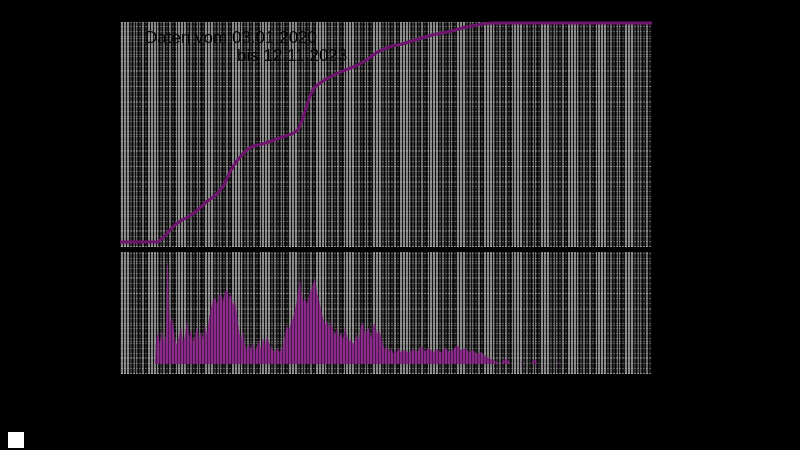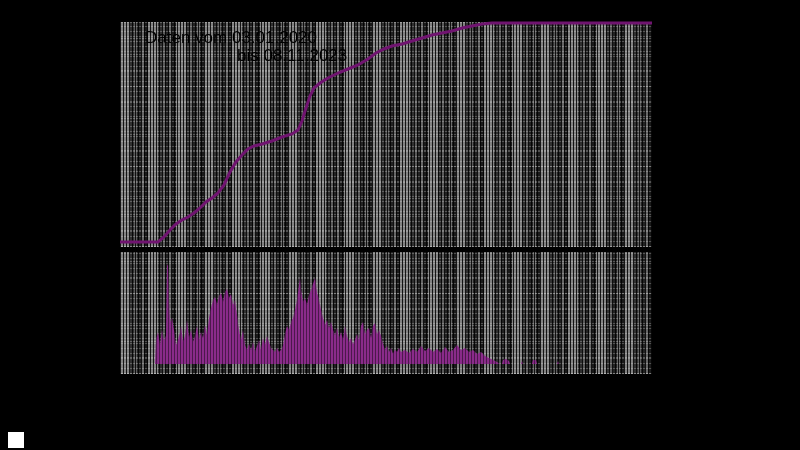--- a/index.html
+++ b/index.html
@@ -27,21 +27,21 @@
 </style>
 </head>
 <body>
 
 <div class="page">
   <div class="panel panel-top"></div>
   <div class="panel panel-bottom"></div>
 
   <div class="chart-title">
     <div class="t1">Daten vom 03.01.2020</div>
-    <div class="t2">bis 08.11.2023</div>
+    <div class="t2">bis 12.11.2023</div>
   </div>
 
   <svg class="overlay" width="800" height="450" viewBox="0 0 800 450">
     <defs>
       <pattern id="barstripes" width="3" height="4" patternUnits="userSpaceOnUse">
         <rect width="1" height="4" fill="#000000" opacity="0.45"></rect>
       </pattern>
     </defs>
   <polyline points="120,242 158,242 164,237 170,230 176,224 182,220 188,217 194,213 200,208 206,202 212,198 218,193 224,185 230,172 236,162 242,155 248,149 254,146 262,144 272,141 282,137 292,134 298,130 302,121 306,108 310,96 314,88 320,83 328,78 338,73 348,69 358,65 368,59 376,53 384,49 392,46 402,44 412,41 422,38 432,35 442,33 452,31 462,28 472,26 482,24 492,23 520,23 800,23" fill="none" stroke="#701470" stroke-width="3"></polyline>
       <polygon points="120,364 155,364 156,340 158,332 160,345 162,330 164,340 166,336 167,266 168,264 169,300 170,322 172,318 174,330 176,345 178,340 180,332 181,326 183,342 185,336 187,320 189,338 191,330 193,342 195,336 197,326 199,340 201,332 203,338 205,325 207,335 209,318 211,308 213,300 215,297 217,305 219,296 221,293 223,302 225,292 227,289 229,298 231,294 233,305 235,300 237,315 239,330 241,340 243,330 245,345 247,350 249,344 251,350 253,342 255,352 257,346 259,340 261,350 263,338 265,345 267,336 269,342 271,348 273,350 275,352 277,348 279,352 281,350 283,346 285,334 287,326 289,330 291,322 293,318 295,310 297,300 299,285 300,278 301,290 303,302 305,298 307,305 309,295 311,290 313,284 315,278 317,292 319,300 321,310 323,318 325,325 327,320 329,328 331,322 333,330 335,335 337,328 339,338 341,332 343,340 345,326 347,336 349,342 351,338 353,344 355,340 357,334 359,340 361,326 363,322 365,334 367,330 369,328 371,338 373,326 375,323 377,334 379,330 381,336 383,344 385,350 387,346 389,352 391,348 393,354 395,350 397,352 399,348 401,352 405,350 409,353 413,349 417,352 421,346 425,351 429,348 433,352 437,349 441,353 445,347 449,352 453,350 457,345 461,350 465,348 469,352 473,350 477,354 481,352 485,356 489,358 493,360 497,362 500,364 502,364 503,360 506,359 509,361 510,364 521,364 522,361 523,364 532,364 533,360 536,360 537,364 557,364 558,361 559,364 800,364" fill="#8a2b8a"></polygon>

